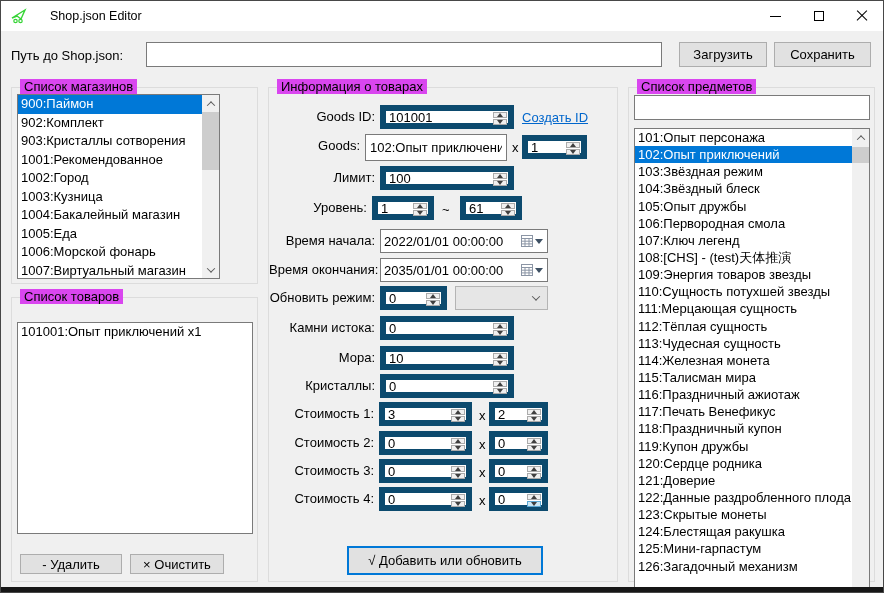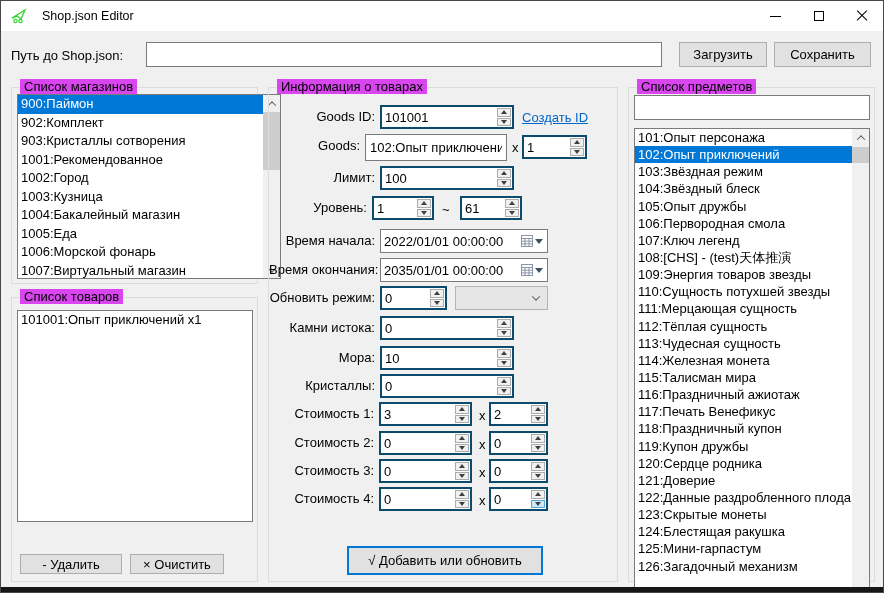--- a/index.html
+++ b/index.html
@@ -6,21 +6,21 @@
   html,body { width:884px; height:593px; }
   body { font-family:"Liberation Sans", sans-serif; font-size:13px; color:#000; }
 
   .window { position:relative; width:884px; height:593px; background:#f0f0f0;
             border:1px solid #474747; overflow:hidden; }
 
   
   .titlebar { position:absolute; left:0; top:0; right:0; height:30px; background:#ffffff;
               display:flex; align-items:center; }
   .app-icon { margin-left:9px; width:18px; height:16px; flex:0 0 auto; }
-  .title-text { margin-left:14px; font-size:12.5px; }
+  .title-text { margin-left:22px; font-size:12.5px; }
   .caption-btns { margin-left:auto; display:flex; height:100%; }
   .cap-btn { width:43px; height:100%; display:flex; align-items:center; justify-content:center; }
   .glyph-min { width:11px; height:1px; background:#000; }
   .glyph-max { width:10px; height:10px; border:1px solid #000; background:transparent; }
   .glyph-close { position:relative; width:12px; height:12px; }
   .glyph-close::before, .glyph-close::after { content:""; position:absolute; left:-1px; top:5px;
      width:14px; height:1.2px; background:#000; }
   .glyph-close::before { transform:rotate(45deg); }
   .glyph-close::after  { transform:rotate(-45deg); }
 
@@ -37,42 +37,42 @@
   .group { position:absolute; border:1px solid #dcdcdc; }
   .group-label { position:absolute; top:-9px; left:8px; background:#d946ef; padding:0 4px; }
 
   .g-shops { left:10px; top:86px; width:247px; height:197px; }
   .g-goods { left:10px; top:296px; width:247px; height:285px; }
   .g-info  { left:267px; top:86px; width:350px; height:495px; }
   .g-items { left:627px; top:86px; width:247px; height:495px; }
 
   
   .listbox { position:absolute; background:#fff; border:1px solid #7a7a7a; overflow:hidden; }
-  .lb-shops { left:5px; top:6px; width:264px; height:185px; }
-  .lb-goods { left:5px; top:12px; width:236px; height:212px; }
+  .lb-shops { left:5px; top:6px; width:203px; height:185px; }
+  .lb-goods { left:5px; top:24px; width:236px; height:212px; }
   .lb-items { left:5px; top:40px; width:236px; height:544px; }
   .list-inner { position:absolute; left:0; top:0; right:17px; bottom:0; overflow:hidden; }
   .lb-goods .list-inner { right:0; }
   .li { height:18.5px; line-height:18.5px; padding:0 3px; white-space:nowrap; overflow:hidden; }
   .lb-items .li { height:17.15px; line-height:17.15px; }
   .li.sel { background:#0078d7; color:#fff; }
 
   
   .vscroll { position:absolute; top:0; right:0; bottom:0; width:17px; background:#f0f0f0; }
   .sarrow { position:absolute; left:0; width:17px; height:17px; display:flex; align-items:center; justify-content:center; }
   .sarrow.up { top:0; } .sarrow.down { bottom:0; }
   .chev { width:6px; height:6px; border-left:1.6px solid #5a5a5a; border-top:1.6px solid #5a5a5a; }
   .chev.u { transform:rotate(45deg) translate(1px,1px); }
   .chev.d { transform:rotate(-135deg) translate(1px,1px); }
   .sthumb { position:absolute; left:0; width:17px; background:#cdcdcd; }
 
   
   .row { position:absolute; left:0; width:100%; height:27px; }
   .flabel { position:absolute; top:4px; text-align:right; white-space:nowrap; }
-  .spin { position:absolute; height:24px; background:#fff; border:2px solid #0c4a6e; display:flex; }
+  .spin { position:absolute; height:24px; background:#fff; border:6px solid #0c4a6e; display:flex; }
   .sval { flex:1; padding:2px 3px; font:inherit; border:0; outline:none; background:transparent;
           white-space:nowrap; overflow:hidden; min-width:0; }
   .ud { width:16px; display:flex; flex-direction:column; padding:1px; gap:1px; }
   .udb { flex:1; background:#f0f0f0; border:1px solid #ababab; display:flex; align-items:center; justify-content:center; }
   .udb.hl { background:#cce8f6; border-color:#5aa7d4; }
   .tri-u { width:0; height:0; border-left:3px solid transparent; border-right:3px solid transparent; border-bottom:4px solid #3f3f3f; }
   .tri-d { width:0; height:0; border-left:3px solid transparent; border-right:3px solid transparent; border-top:4px solid #3f3f3f; }
   .textbox { position:absolute; background:#fff; border:1px solid #7a7a7a; font:inherit; padding:0 4px; }
   .sep { position:absolute; top:6px; }
   .link { position:absolute; color:#0066cc; text-decoration:underline; cursor:pointer; }

